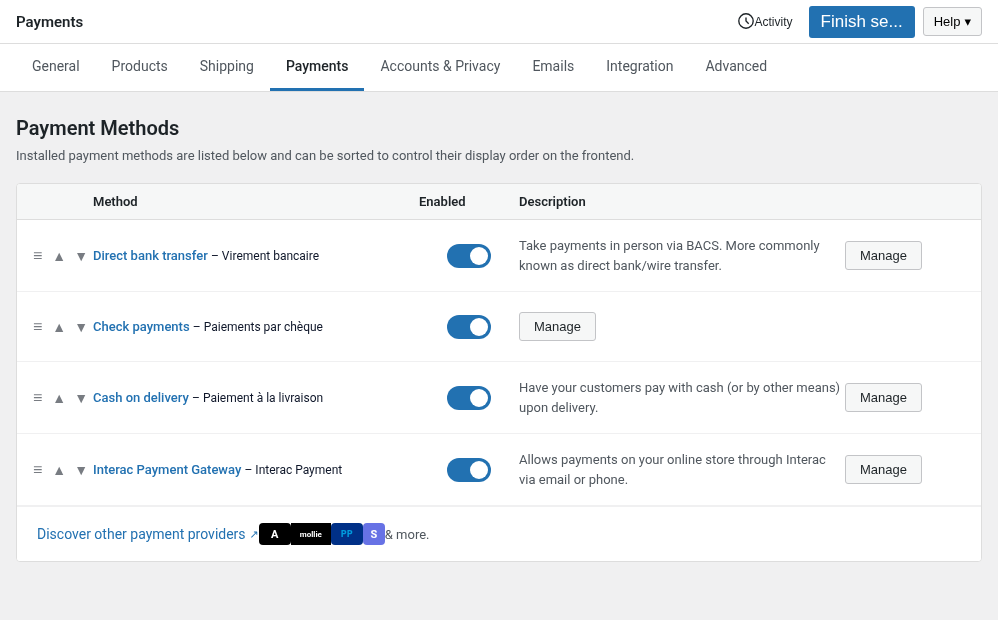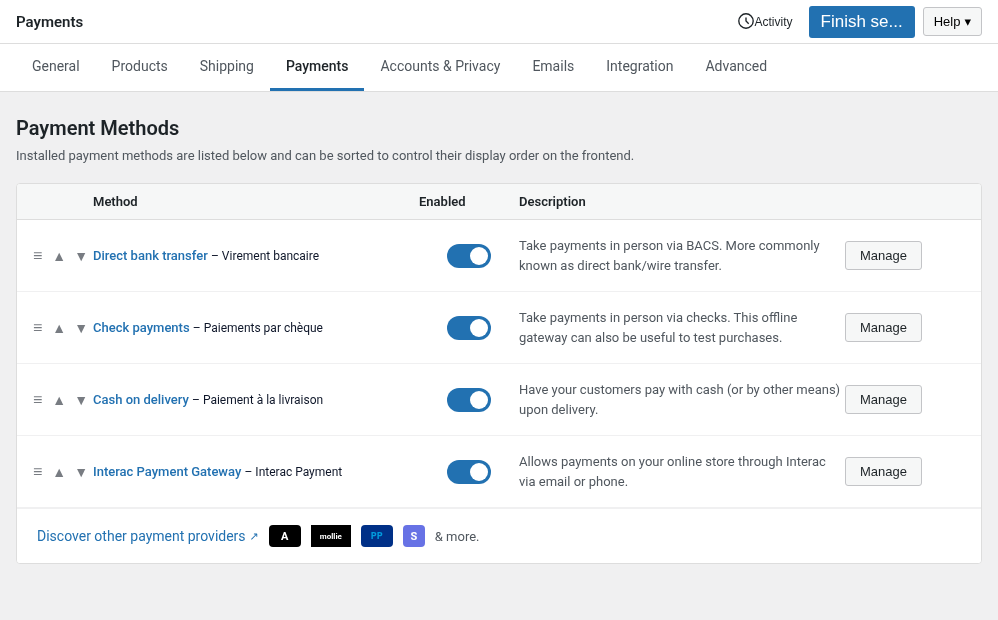--- a/index.html
+++ b/index.html
@@ -229,21 +229,21 @@
       white-space: nowrap;
     }
 
     
     .footer-bar {
       background: #fff;
       border-top: 1px solid #f0f0f1;
       padding: 16px 20px;
       display: flex;
       align-items: center;
-      gap: 10px;
+      gap: 0;
     }
     .discover-link {
       color: #2271b1;
       text-decoration: none;
       font-size: 14px;
       display: flex;
       align-items: center;
       gap: 4px;
     }
     .provider-icon {
@@ -378,21 +378,20 @@
       <div class="method-cell">
         <a href="#">Check payments</a>
         <span class="method-subtitle">– Paiements par chèque</span>
       </div>
       <div class="enabled-cell">
         <label class="toggle">
           <input type="checkbox" checked="" style="">
           <span class="toggle-slider"></span>
         </label>
       </div>
-      <div class="desc-cell">Take payments in person via checks. This offline gateway can also be useful to test purchases.</div>
       <div>
         <button class="manage-btn">Manage</button>
       </div>
     </div>
 
     <div class="table-row">
       <div class="sort-controls">
         <div class="sort-row">
           <span class="drag-icon">≡</span>
           <span class="sort-icon">▲</span>

